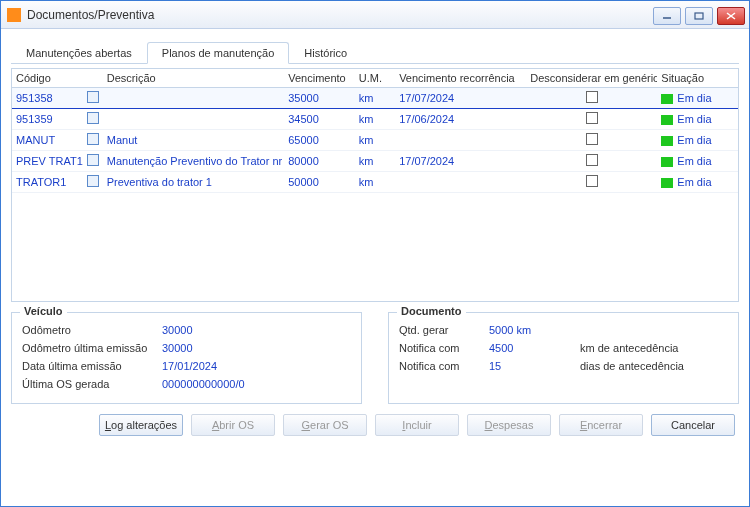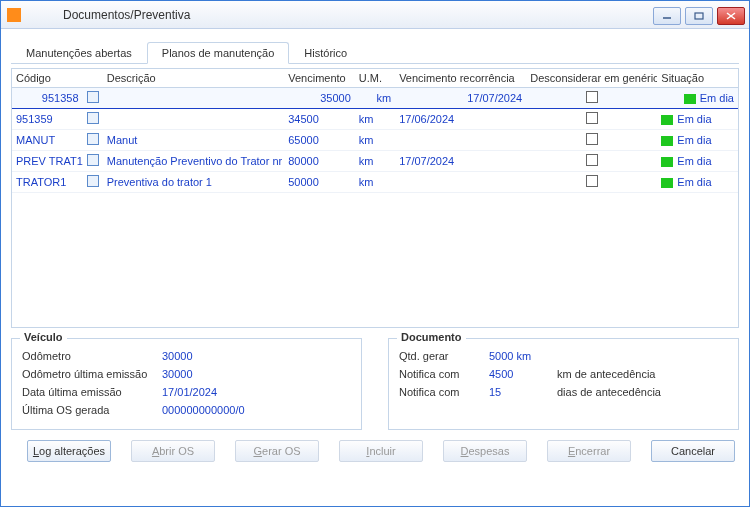--- a/index.html
+++ b/index.html
@@ -18,21 +18,20 @@
     flex-direction: column;
     box-shadow: 0 0 4px rgba(0,0,0,0.3);
   }
   .titlebar {
     height: 28px;
     background: linear-gradient(#fdfdfe, #e8eef7);
     border-bottom: 1px solid #c0d0e8;
     display: flex;
     align-items: center;
     padding: 0 0 0 6px;
-    gap: 36px;
   }
   .titlebar .icon-app {
     width: 14px; height: 14px;
     background: #ff8c1a;
     margin-right: 6px;
     display: inline-block;
   }
   .titlebar .title {
     color: #333;
     font-size: 12px;
@@ -80,21 +79,21 @@
   .tab.active {
     border: 1px solid #c5d5e8;
     border-bottom: 1px solid #fff;
     background: #fff;
     border-top-left-radius: 3px;
     border-top-right-radius: 3px;
     margin-bottom: -1px;
   }
   .grid-wrap {
     border: 1px solid #c5d5e8;
-    height: 260px;
+    height: 234px;
     overflow: hidden;
     background: #fff;
     margin-top: 2px;
   }
   table.grid {
     width: 100%;
     border-collapse: collapse;
     table-layout: fixed;
   }
   table.grid th {
@@ -112,21 +111,20 @@
     padding: 3px 4px;
     color: #1a3fc9;
     border-bottom: 1px solid #eef2f8;
     white-space: nowrap;
     overflow: hidden;
   }
   table.grid tr.selected td {
     border-top: 1px solid #1a3fc9;
     border-bottom: 1px solid #1a3fc9;
     background: #f5f9ff;
-    text-align: right;
   }
   .doc-icon {
     width: 12px; height: 12px;
     display: inline-block;
     border: 1px solid #5b8acb;
     background: #eaf2fc;
   }
   .chk {
     width: 12px; height: 12px;
     display: inline-block;
@@ -167,26 +165,26 @@
   }
   .panel-row .lbl {
     color: #333;
     width: 140px;
   }
   .panel-row .val {
     color: #1a3fc9;
   }
   .panel-row .suffix {
     color: #333;
-    margin-left: 18px;
+    margin-left: 41px;
   }
   .footer {
     display: flex;
     justify-content: flex-end;
-    gap: 20px;
+    gap: 8px;
     padding: 10px 4px 4px 4px;
   }
   .btn {
     min-width: 84px;
     height: 22px;
     border: 1px solid #9db8da;
     background: linear-gradient(#fdfdfe, #e6edf7);
     border-radius: 2px;
     font-size: 11px;
     display: flex;

